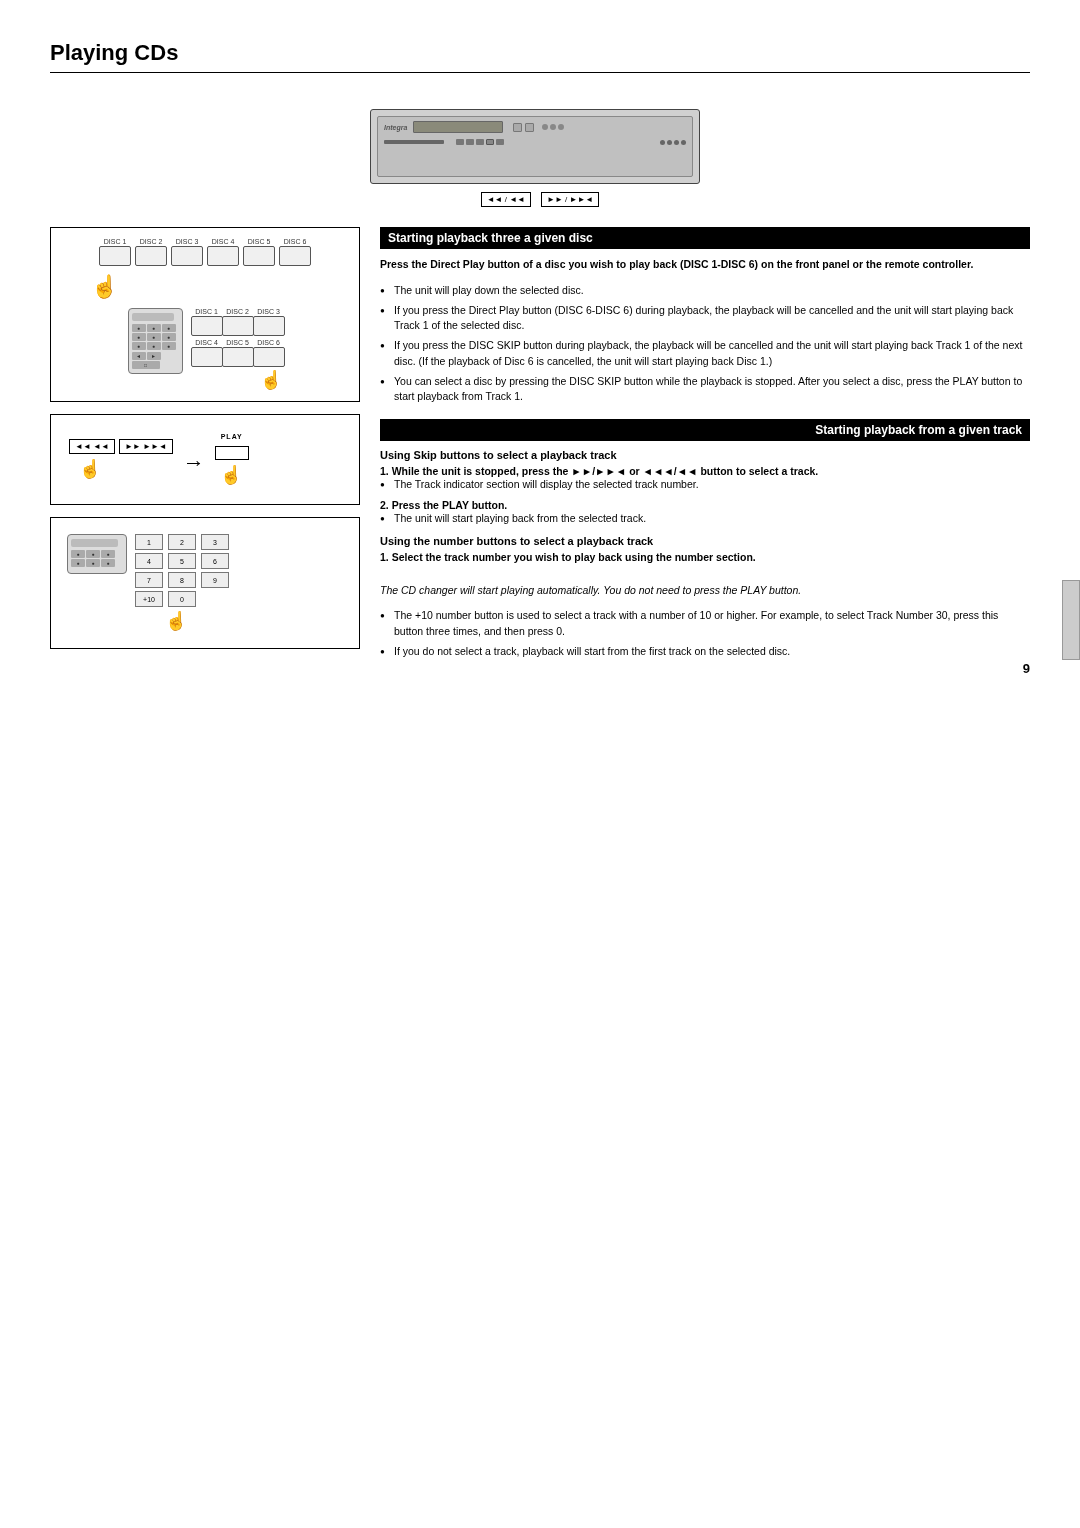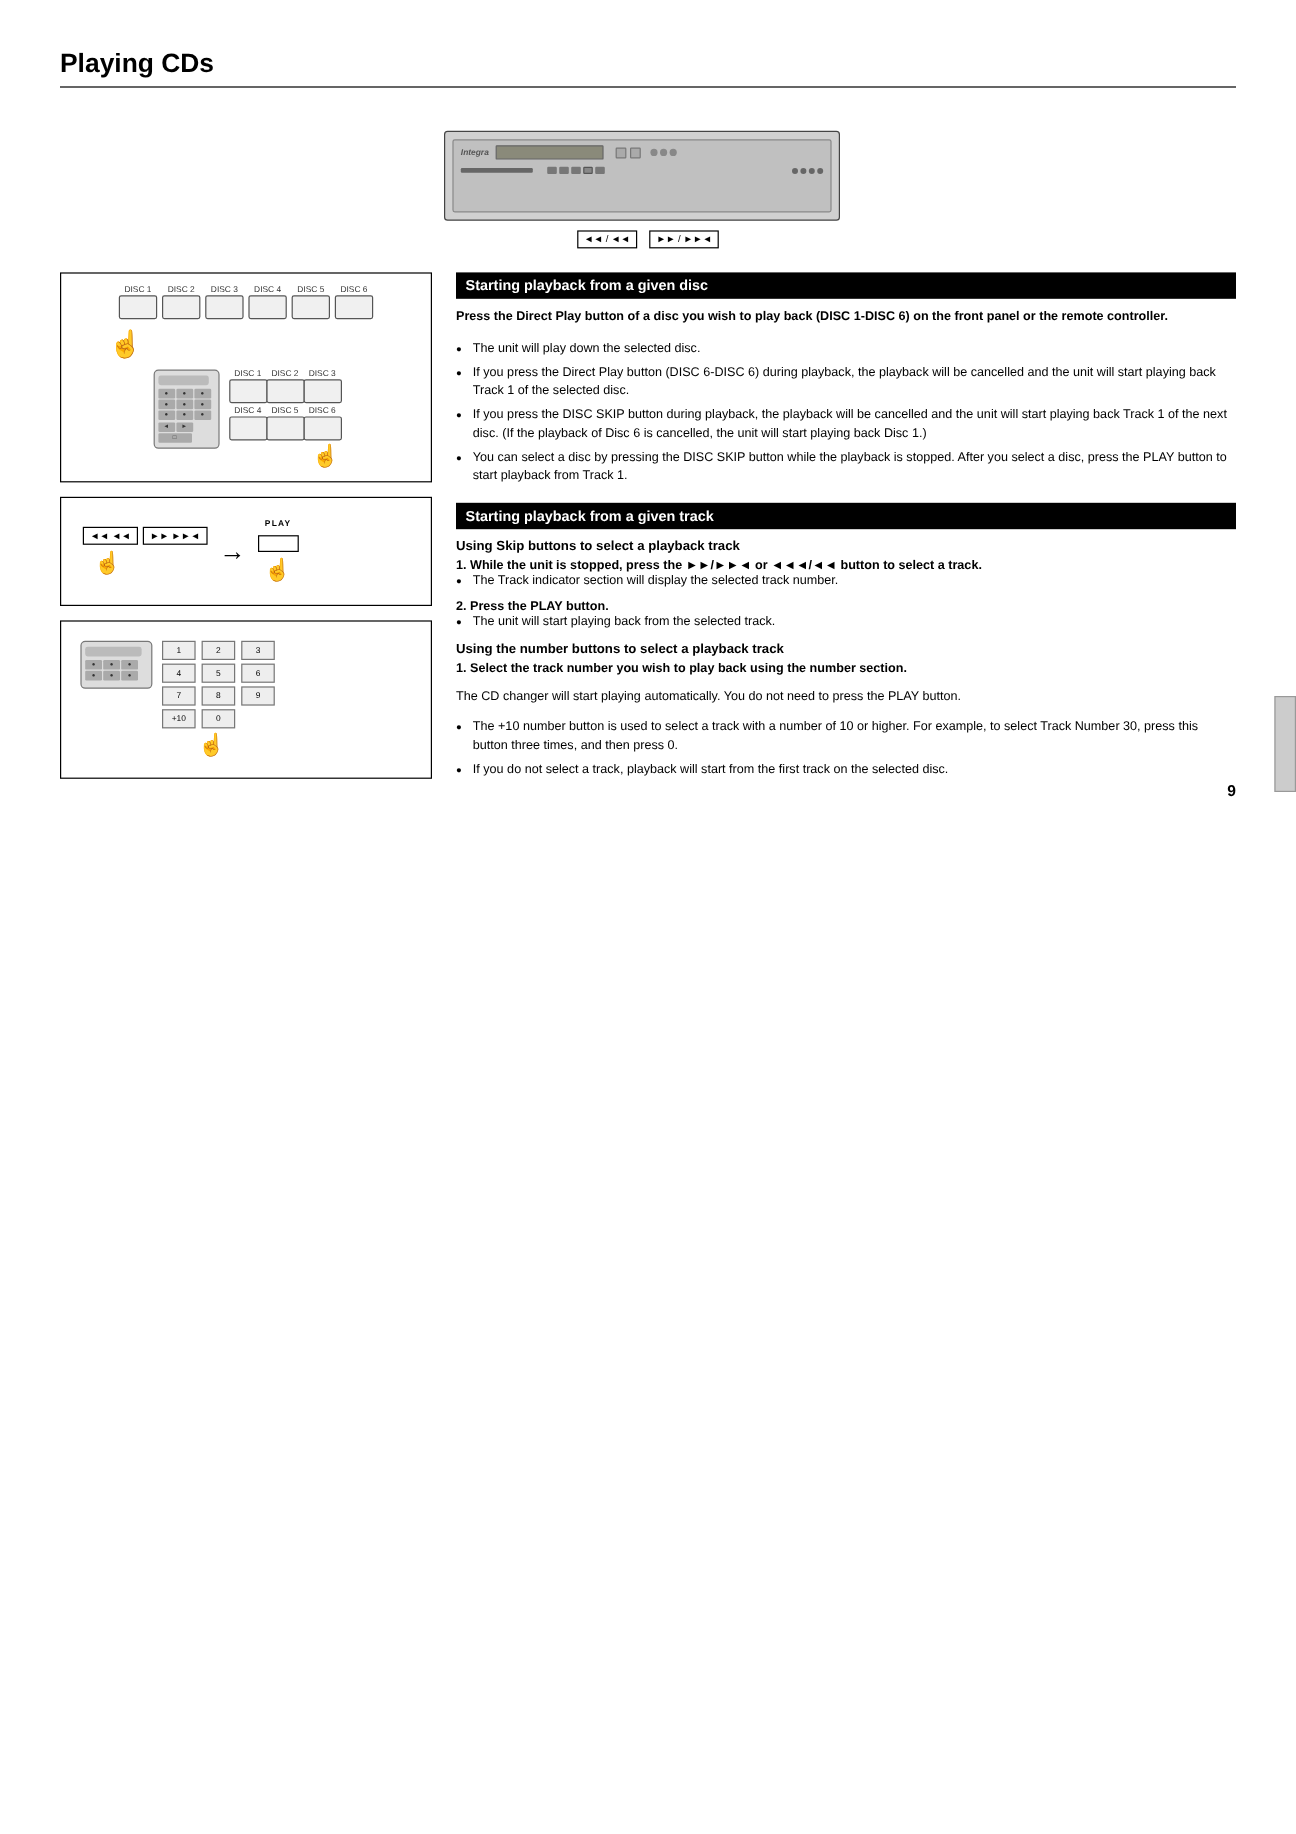--- a/index.html
+++ b/index.html
@@ -461,34 +461,34 @@
               <div class="num-btn">0</div>
             </div>
             <div style="font-size:18px; margin-top:3px; padding-left:30px;">☝</div>
           </div>
         </div>
       </div>
     </div>
 
     <div class="right-column">
 
-      <div class="section-header">Starting playback from a given disc</div>
+      <div class="section-header">Starting playback three a given disc</div>
 
       <div class="text-content">
         <span class="text-bold">Press the Direct Play button of a disc you wish to play back (DISC 1-DISC 6) on the front panel or the remote controller.</span>
       </div>
 
       <ul class="bullet-list">
         <li>The unit will play down the selected disc.</li>
         <li>If you press the Direct Play button (DISC 6-DISC 6) during playback, the playback will be cancelled and the unit will start playing back Track 1 of the selected disc.</li>
         <li>If you press the DISC SKIP button during playback, the playback will be cancelled and the unit will start playing back Track 1 of the next disc. (If the playback of Disc 6 is cancelled, the unit will start playing back Disc 1.)</li>
         <li>You can select a disc by pressing the DISC SKIP button while the playback is stopped. After you select a disc, press the PLAY button to start playback from Track 1.</li>
       </ul>
 
-      <div class="section-header" style="margin-top:14px;">Starting playback from a given track</div>
+      <div class="section-header" style="margin-top:14px;text-align:right;">Starting playback from a given track</div>
 
       <div class="subsection-title">Using Skip buttons to select a playback track</div>
 
       <div class="numbered-item">
         <div class="num-label">1. <span class="text-bold">While the unit is stopped, press the ►►/►►◄ or ◄◄◄/◄◄ button to select a track.</span></div>
         <ul class="bullet-list">
           <li>The Track indicator section will display the selected track number.</li>
         </ul>
       </div>
 
@@ -496,21 +496,21 @@
         <div class="num-label">2. <span class="text-bold">Press the PLAY button.</span></div>
         <ul class="bullet-list">
           <li>The unit will start playing back from the selected track.</li>
         </ul>
       </div>
 
       <div class="subsection-title" style="margin-top:8px;">Using the number buttons to select a playback track</div>
 
       <div class="numbered-item">
         <div class="num-label">1. <span class="text-bold">Select the track number you wish to play back using the number section.</span></div>
-        <div class="text-content" style="margin-top:10px;">The CD changer will start playing automatically. You do not need to press the PLAY button.</div>
+        <div class="text-content" style="margin-top:20px;font-style:italic;">The CD changer will start playing automatically. You do not need to press the PLAY button.</div>
         <ul class="bullet-list">
           <li>The +10 number button is used to select a track with a number of 10 or higher. For example, to select Track Number 30, press this button three times, and then press 0.</li>
           <li>If you do not select a track, playback will start from the first track on the selected disc.</li>
         </ul>
       </div>
 
     </div>
   </div>
 
   <div class="side-tab"></div>

